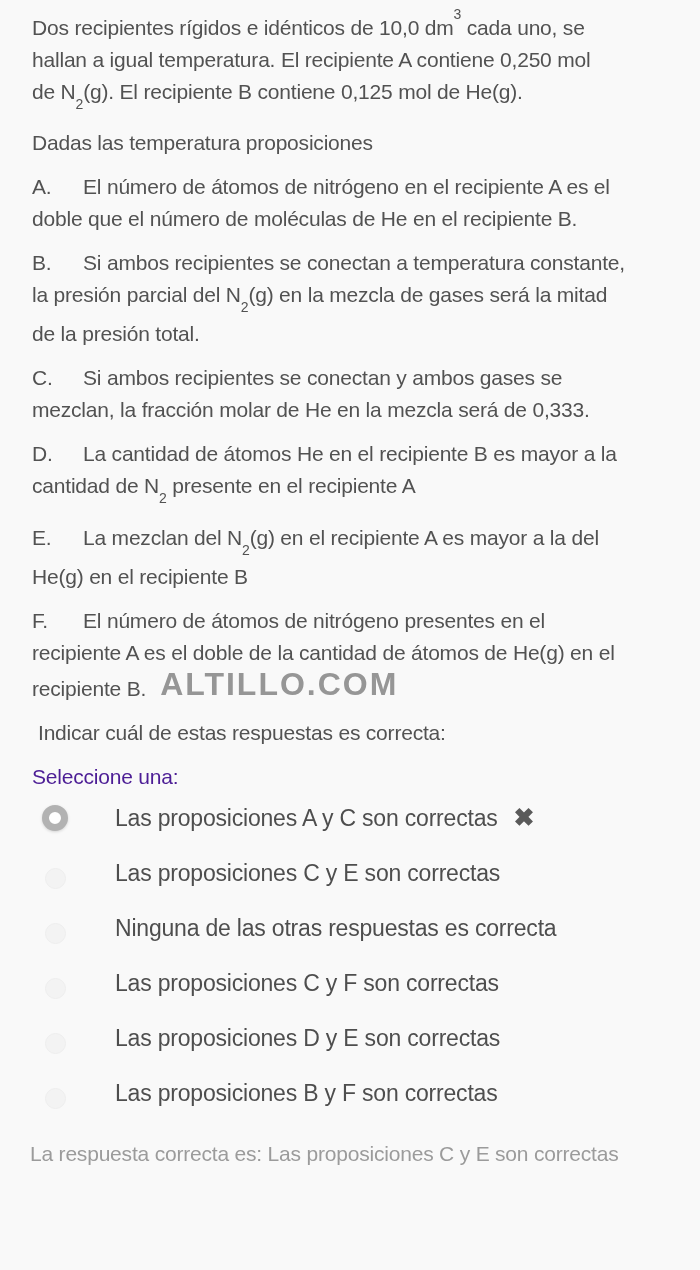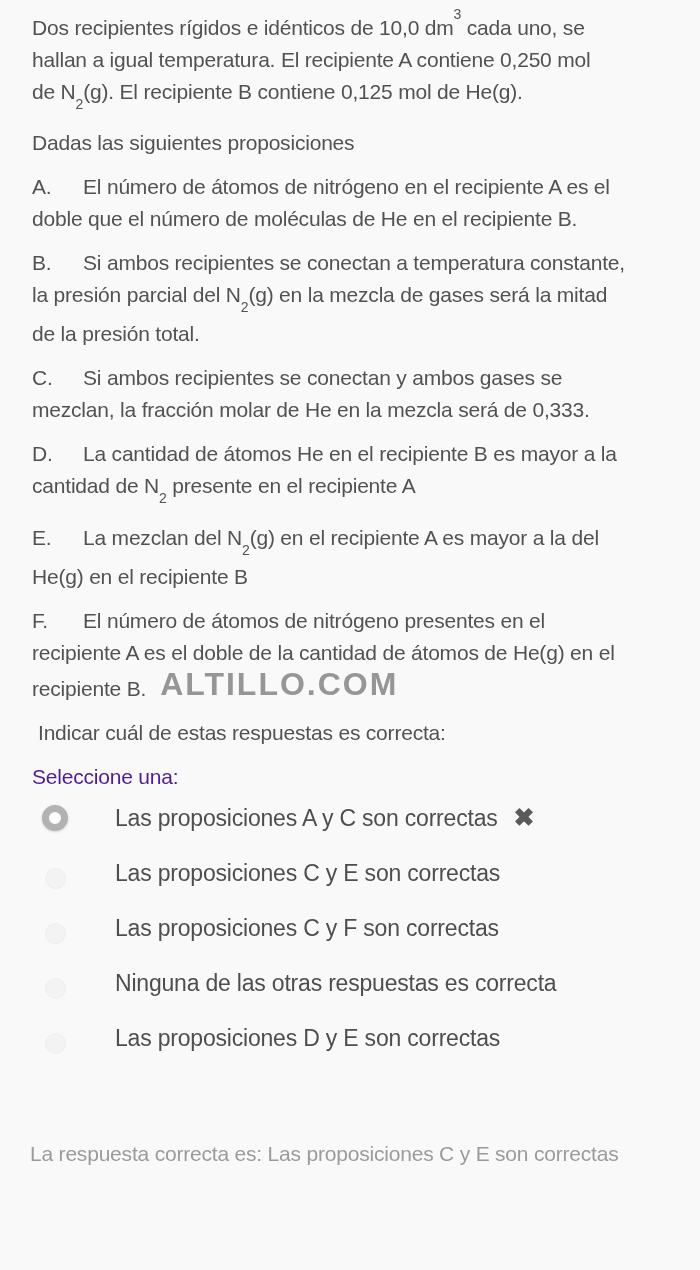--- a/index.html
+++ b/index.html
@@ -119,21 +119,21 @@
 </head>
 <body>
 
 <div class="page">
   <div class="content">
 
     <p class="para"><span>Dos recipientes rígidos e idénticos de 10,0 dm</span><sup class="s3">3</sup><span> cada uno, se
 hallan a igual temperatura. El recipiente A contiene 0,250 mol
 de N</span><sub class="s2">2</sub><span>(g). El recipiente B contiene 0,125 mol de He(g).</span></p>
 
-    <p class="para">Dadas las siguientes proposiciones</p>
+    <p class="para">Dadas las temperatura proposiciones</p>
 
     <p class="para"><span class="plabel">A.</span><span>El número de átomos de nitrógeno en el recipiente A es el
 doble que el número de moléculas de He en el recipiente B.</span></p>
 
     <p class="para"><span class="plabel">B.</span><span>Si ambos recipientes se conectan a temperatura constante,
 la presión parcial del N</span><sub class="s2">2</sub><span>(g) en la mezcla de gases será la mitad
 de la presión total.</span></p>
 
     <p class="para"><span class="plabel">C.</span><span>Si ambos recipientes se conectan y ambos gases se
 mezclan, la fracción molar de He en la mezcla será de 0,333.</span></p>
@@ -166,35 +166,41 @@
         <span class="radio-box">
             <span class="radio unsel"></span>
           </span>
         <span class="opt-label">Las proposiciones C y E son correctas</span>
       </div>
 
       <div class="option">
         <span class="radio-box">
             <span class="radio unsel"></span>
           </span>
+        <span class="opt-label">Ninguna de las otras respuestas es correcta</span>
+      </div>
+
+      <div class="option">
+        <span class="radio-box">
+            <span class="radio unsel"></span>
+          </span>
         <span class="opt-label">Las proposiciones C y F son correctas</span>
       </div>
 
       <div class="option">
         <span class="radio-box">
             <span class="radio unsel"></span>
           </span>
-        <span class="opt-label">Ninguna de las otras respuestas es correcta</span>
-      </div>
-
-      <div class="option">
-        <span class="radio-box">
-            <span class="radio unsel"></span>
-          </span>
         <span class="opt-label">Las proposiciones D y E son correctas</span>
       </div>
 
+      <div class="option">
+        <span class="radio-box">
+            <span class="radio unsel"></span>
+          </span>
+        <span class="opt-label">Las proposiciones B y F son correctas</span>
+      </div>
 
     </div>
   </div>
 
   <div class="feedback">La respuesta correcta es: Las proposiciones C y E son correctas</div>
 </div>
 
 </body></html>

